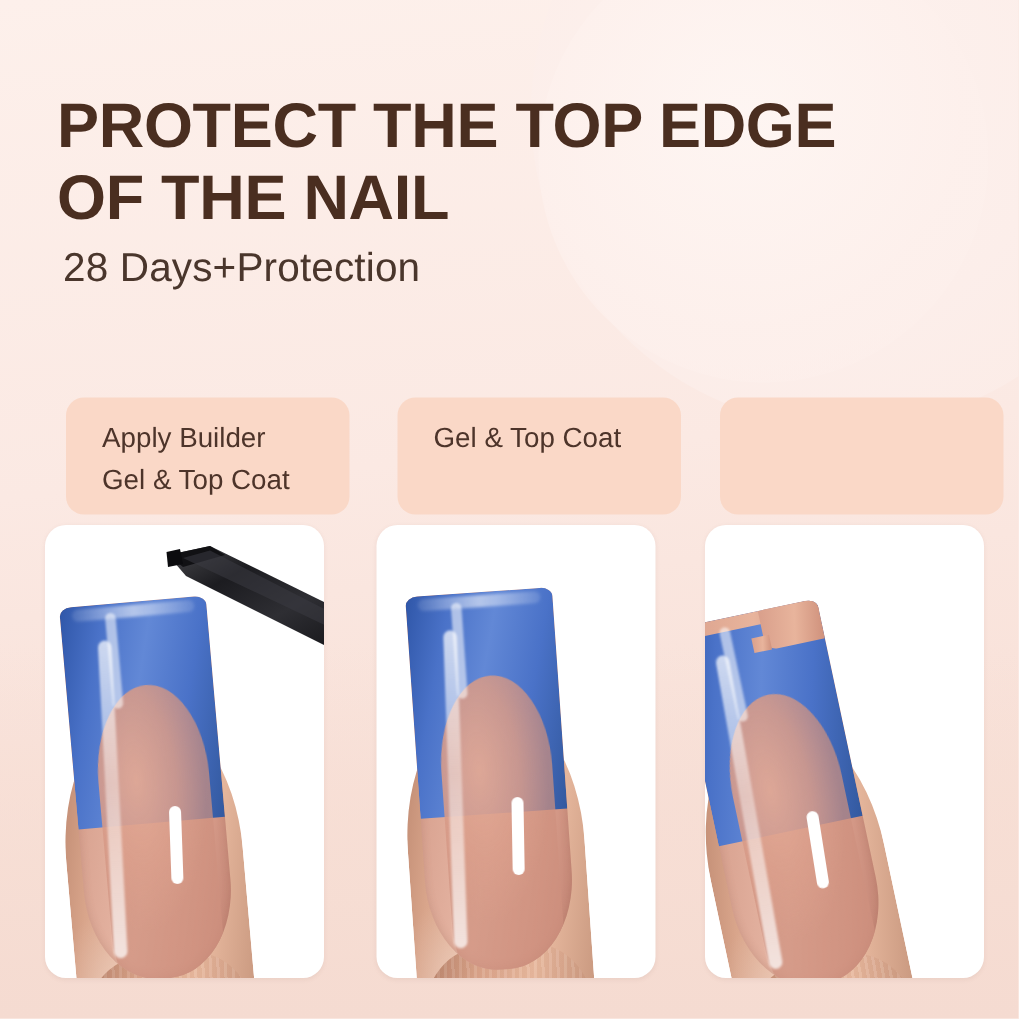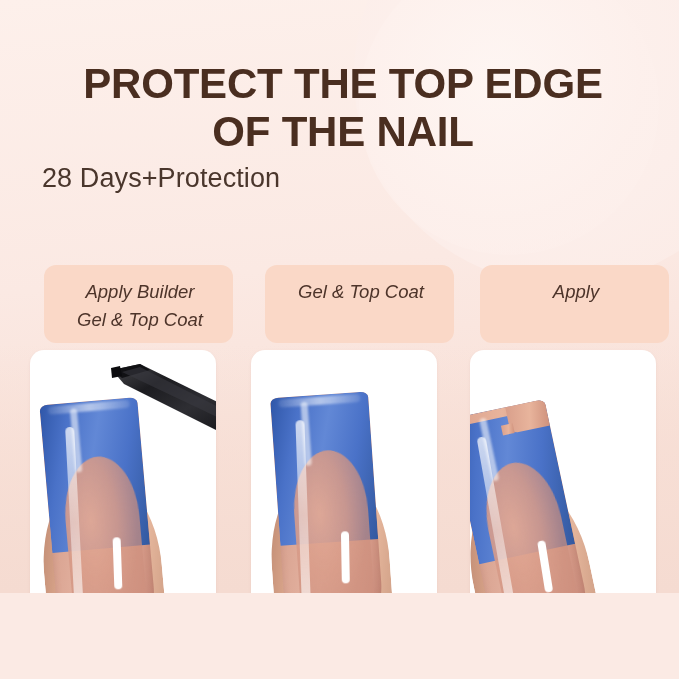--- a/index.html
+++ b/index.html
@@ -10,24 +10,23 @@
     width: 679px;
     height: 679px;
     overflow: hidden;
     font-family: "Liberation Sans", sans-serif;
     background: #fbeae4;
   }
 
   #poster {
     position: relative;
     width: 679px;
-    height: 593px;
+    height: 679px;
     overflow: hidden;
     background: linear-gradient(175deg, #fdf0eb 0%, #fbe9e3 45%, #f8e0d7 78%, #f6ddd3 100%);
-    text-align: center;
   }
 
   
   .bg-blob-a {
     position: absolute;
     width: 420px;
     height: 420px;
     border-radius: 50%;
     right: -95px;
     top: -135px;
@@ -94,22 +93,21 @@
 
   .tab {
     position: absolute;
     left: 14px;
     top: 7px;
     width: 189px;
     height: 78px;
     border-radius: 12px;
     background: #fad8c7;
     box-sizing: border-box;
-    padding: 13px 0 0 3px;
-    font-style: italic;
+    padding: 13px 0 0 24px;
   }
   .tab-line {
     display: block;
     color: #4d342a;
     font-size: 18.5px;
     line-height: 1.52;
     white-space: nowrap;
   }
 
   .photo {
@@ -335,21 +333,20 @@
               <div class="gloss-dot"></div>
               <div class="tip-hl"></div>
             </div>
           </div>
         </div>
       </div>
     </div>
 
     <div class="panel p3">
       <div class="tab">
-        <span class="tab-line">Apply</span>
       </div>
       <div class="photo">
         <div class="photo-stage">
           <div class="finger">
             <div class="skin"></div>
             <div class="knuckle"></div>
             <div class="nail">
               <div class="coat"></div>
               <div class="chip c1"></div>
               <div class="chip c2"></div>

